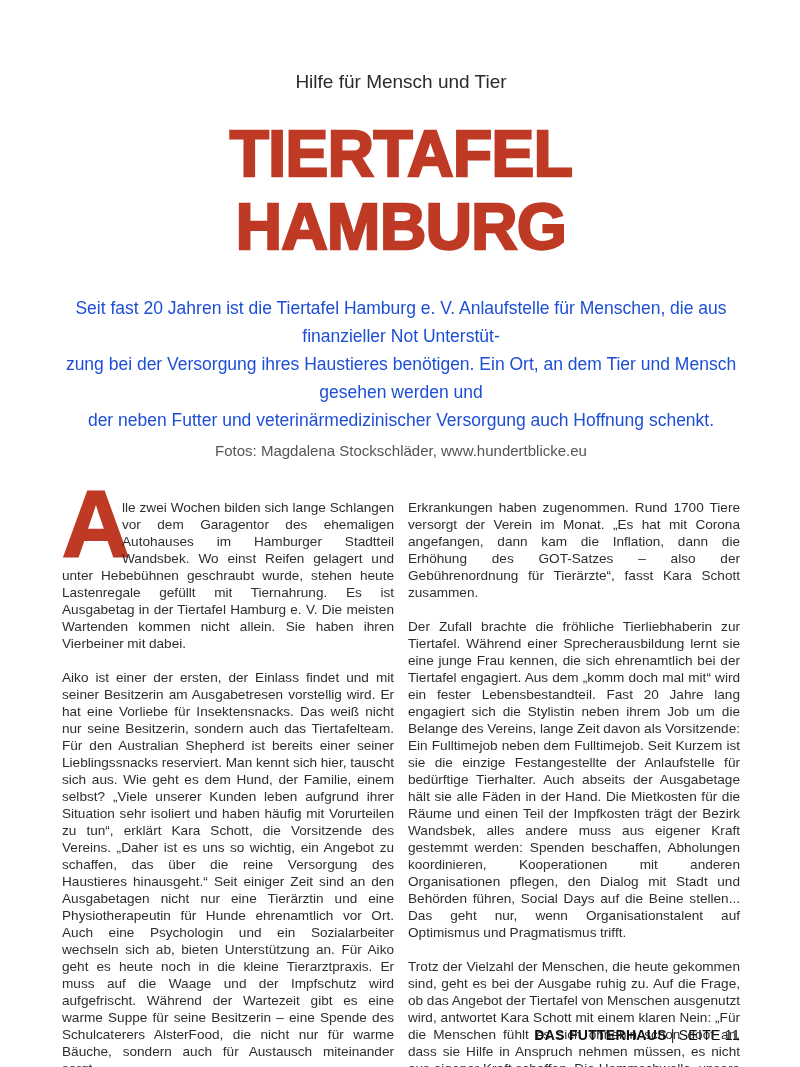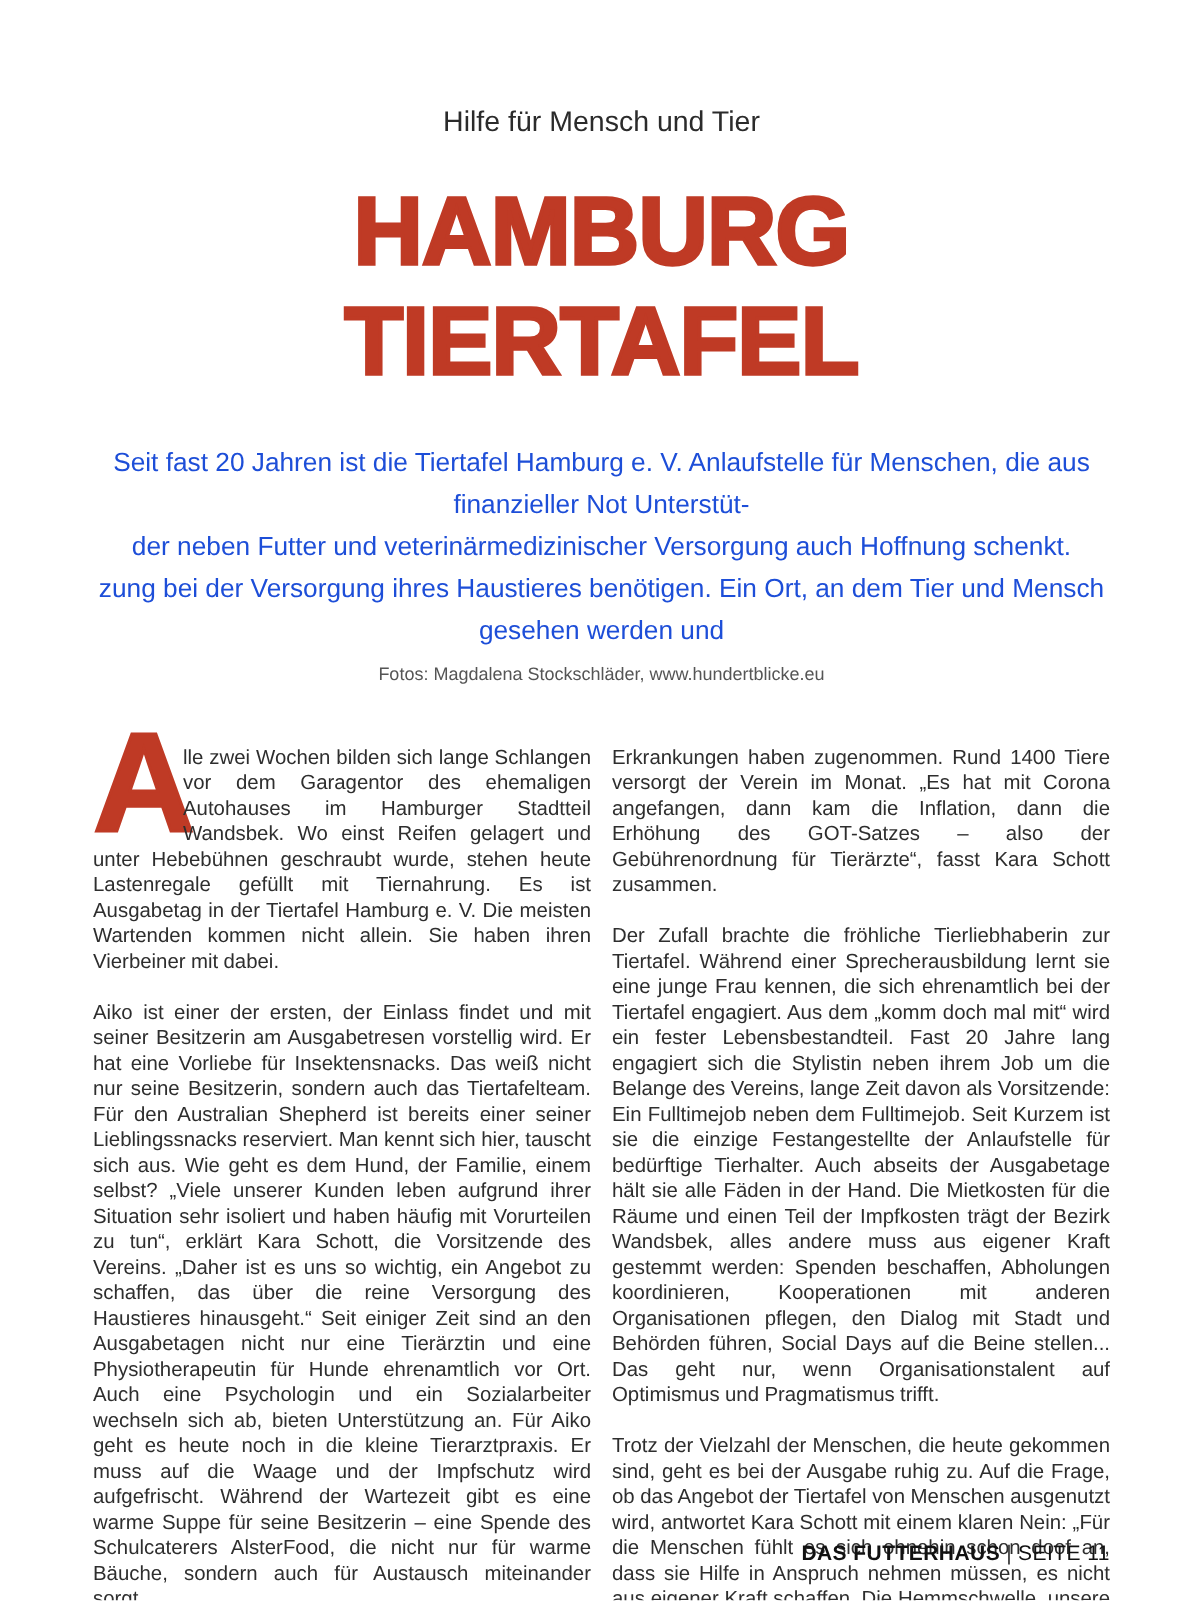--- a/index.html
+++ b/index.html
@@ -34,21 +34,21 @@
   .intro {
     margin-top: 30px;
     text-align: center;
     font-size: 17.5px;
     line-height: 28px;
     color: #1d4ed8;
   }
   .credit {
     margin-top: 8px;
     text-align: center;
-    font-size: 12px;
+    font-size: 15px;
     color: #555555;
   }
   .columns {
     margin-top: 40px;
     display: flex;
     gap: 14px;
   }
   .col {
     width: 332px;
     flex: 0 0 332px;
@@ -87,45 +87,45 @@
   .footer .pg  { font-weight: 400; }
 </style>
 </head>
 <body>
 
 <div class="page">
 
   <div class="kicker">Hilfe für Mensch und Tier</div>
 
   <div class="title">
+    <div>TIERTAFEL</div>
     <div>HAMBURG</div>
-    <div>TIERTAFEL</div>
   </div>
 
   <div class="intro">
     <div>Seit fast 20 Jahren ist die Tiertafel Hamburg e. V. Anlaufstelle für Menschen, die aus finanzieller Not Unterstüt-</div>
+    <div>zung bei der Versorgung ihres Haustieres benötigen. Ein Ort, an dem Tier und Mensch gesehen werden und</div>
     <div>der neben Futter und veterinärmedizinischer Versorgung auch Hoffnung schenkt.</div>
-    <div>zung bei der Versorgung ihres Haustieres benötigen. Ein Ort, an dem Tier und Mensch gesehen werden und</div>
   </div>
 
   <div class="credit">Fotos: Magdalena Stockschläder, www.hundertblicke.eu</div>
 
   <div class="columns">
 
     <div class="col">
       <p>
         <span class="dropcap">A</span>
         <span>lle zwei Wochen bilden sich lange Schlangen vor dem Garagentor des ehemaligen Autohauses im Hamburger Stadtteil Wandsbek. Wo einst Reifen gelagert und unter Hebebühnen geschraubt wurde, stehen heute Lastenregale gefüllt mit Tiernahrung. Es ist Ausgabetag in der Tiertafel Hamburg e. V. Die meisten Wartenden kommen nicht allein. Sie haben ihren Vierbeiner mit dabei.</span>
       </p>
       <p>Aiko ist einer der ersten, der Einlass findet und mit seiner Besitzerin am Ausgabetresen vorstellig wird. Er hat eine Vorliebe für Insektensnacks. Das weiß nicht nur seine Besitzerin, sondern auch das Tiertafelteam. Für den Australian Shepherd ist bereits einer seiner Lieblingssnacks reserviert. Man kennt sich hier, tauscht sich aus. Wie geht es dem Hund, der Familie, einem selbst? „Viele unserer Kunden leben aufgrund ihrer Situation sehr isoliert und haben häufig mit Vorurteilen zu tun“, erklärt Kara Schott, die Vorsitzende des Vereins. „Daher ist es uns so wichtig, ein Angebot zu schaffen, das über die reine Versorgung des Haustieres hinausgeht.“ Seit einiger Zeit sind an den Ausgabetagen nicht nur eine Tierärztin und eine Physiotherapeutin für Hunde ehrenamtlich vor Ort. Auch eine Psychologin und ein Sozialarbeiter wechseln sich ab, bieten Unterstützung an. Für Aiko geht es heute noch in die kleine Tierarztpraxis. Er muss auf die Waage und der Impfschutz wird aufgefrischt. Während der Wartezeit gibt es eine warme Suppe für seine Besitzerin – eine Spende des Schulcaterers AlsterFood, die nicht nur für warme Bäuche, sondern auch für Austausch miteinander sorgt.</p>
 
     </div>
 
     <div class="col">
-      <p>Erkrankungen haben zugenommen. Rund 1400 Tiere versorgt der Verein im Monat. „Es hat mit Corona angefangen, dann kam die Inflation, dann die Erhöhung des GOT-Satzes – also der Gebührenordnung für Tierärzte“, fasst Kara Schott zusammen.</p>
+      <p>Erkrankungen haben zugenommen. Rund 1700 Tiere versorgt der Verein im Monat. „Es hat mit Corona angefangen, dann kam die Inflation, dann die Erhöhung des GOT-Satzes – also der Gebührenordnung für Tierärzte“, fasst Kara Schott zusammen.</p>
       <p>Der Zufall brachte die fröhliche Tierliebhaberin zur Tiertafel. Während einer Sprecherausbildung lernt sie eine junge Frau kennen, die sich ehrenamtlich bei der Tiertafel engagiert. Aus dem „komm doch mal mit“ wird ein fester Lebensbestandteil. Fast 20 Jahre lang engagiert sich die Stylistin neben ihrem Job um die Belange des Vereins, lange Zeit davon als Vorsitzende: Ein Fulltimejob neben dem Fulltimejob. Seit Kurzem ist sie die einzige Festangestellte der Anlaufstelle für bedürftige Tierhalter. Auch abseits der Ausgabetage hält sie alle Fäden in der Hand. Die Mietkosten für die Räume und einen Teil der Impfkosten trägt der Bezirk Wandsbek, alles andere muss aus eigener Kraft gestemmt werden: Spenden beschaffen, Abholungen koordinieren, Kooperationen mit anderen Organisationen pflegen, den Dialog mit Stadt und Behörden führen, Social Days auf die Beine stellen... Das geht nur, wenn Organisationstalent auf Optimismus und Pragmatismus trifft.</p>
       <p class="last">
         <span>Trotz der Vielzahl der Menschen, die heute gekommen sind, geht es bei der Ausgabe ruhig zu. Auf die Frage, ob das Angebot der Tiertafel von Menschen ausgenutzt wird, antwortet Kara Schott mit einem klaren Nein: „Für die Menschen fühlt es sich ohnehin schon doof an, dass sie Hilfe in Anspruch nehmen müssen, es nicht aus eigener Kraft schaffen. Die Hemmschwelle, unsere Hilfe in Anspruch zu nehmen, ist hoch.“ Klare Kriterien regeln, wer Hilfe in Anspruch nehmen darf und wer nicht. Die Bedürftigkeit muss durch offizielle Dokumente wie den Bürgergeldbescheid belegt werden. Und noch etwas ist Kara Schott und ihrem Team ganz wichtig: „Wir möchten, dass das Tier angeschafft wurde, während der Besitzer noch erwerbstätig war. Es ist ein furchtbar unromantischer Gedanke, aber ein Tier kostet einfach Geld. Wir wissen, dass es Menschen gibt, die sehr allein sind und Tiere ein Trost sein können. Nichtsdestotrotz muss man bei der Anschaffung eines Tieres seine Versorgung gewährleisten können – auch dann noch, wenn es mal krank ist oder Spezialfutter benötigt.“</span>
         
       </p>
     </div>
 
   </div>
 
   <div class="footer">

